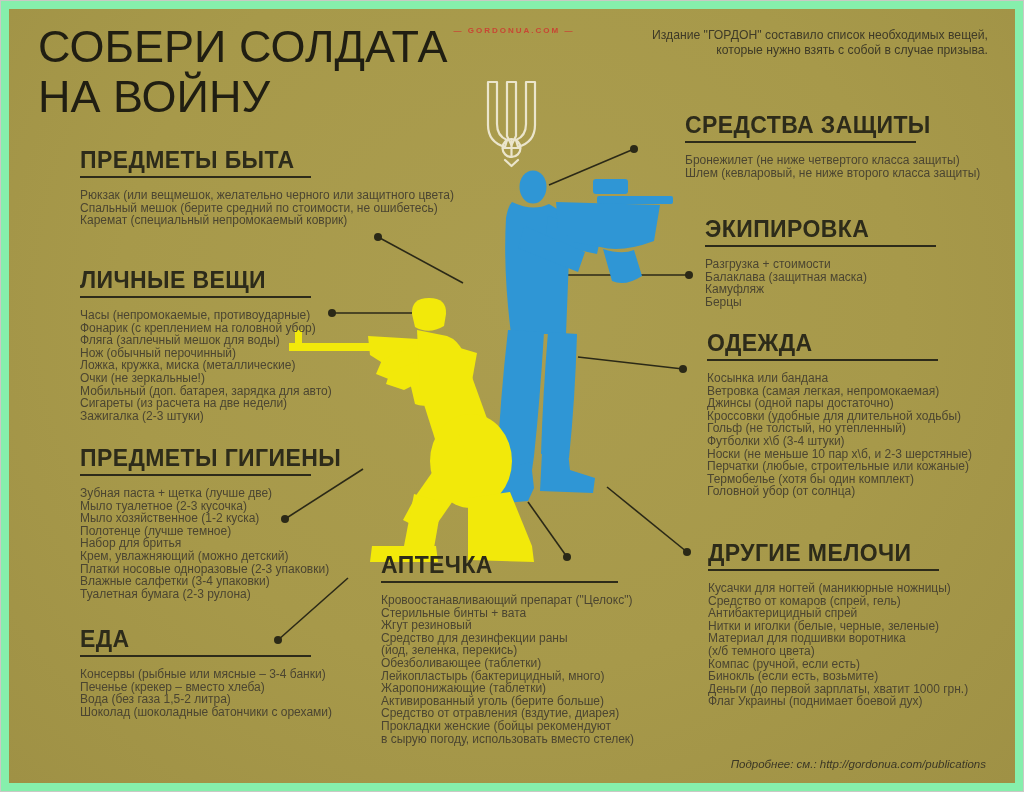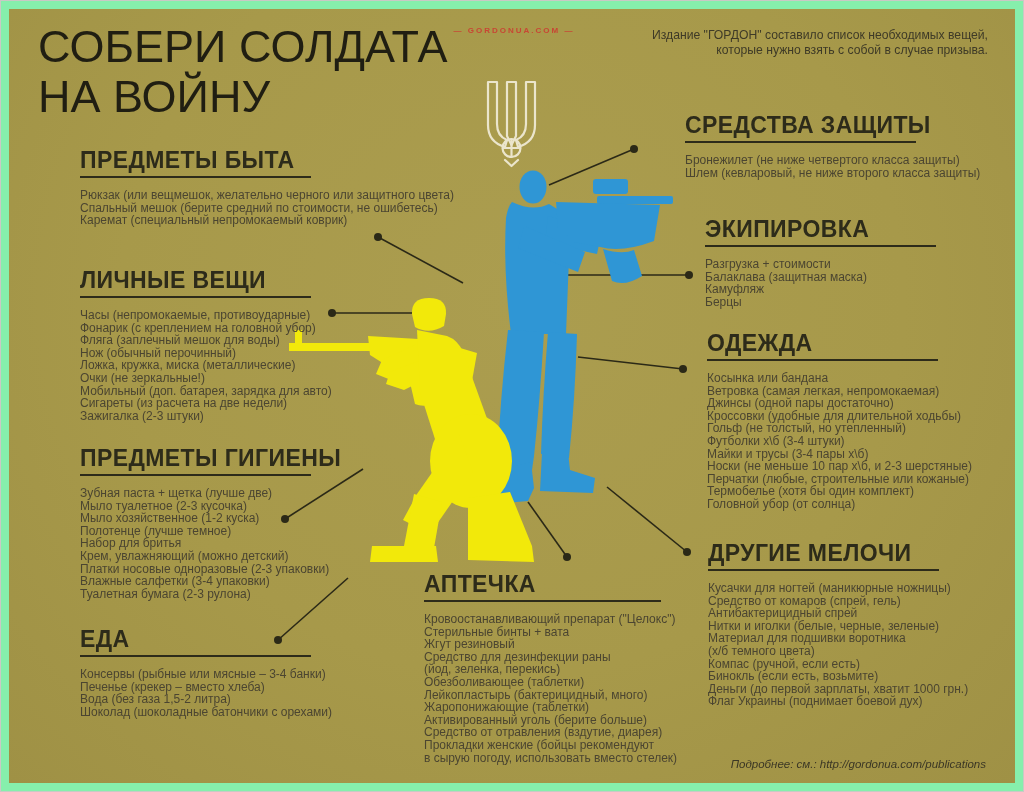--- a/index.html
+++ b/index.html
@@ -25,21 +25,21 @@
   .sec-title{margin:0;font-size:23px;line-height:26px;font-weight:700;color:#2d2b1a;
       letter-spacing:0.4px;white-space:nowrap;}
   .rule{width:231px;border-top:2.5px solid #2d2b1a;margin-top:3px;}
   .items{margin-top:11px;font-size:12px;line-height:12.6px;color:#4b4531;}
   .items div{white-space:nowrap;}
 
   .sec-byta{left:80px;top:147px;}
   .sec-lichnye{left:80px;top:267px;}
   .sec-gigieny{left:80px;top:445px;}
   .sec-eda{left:80px;top:626px;}
-  .sec-aptechka{left:381px;top:571px;margin-left:43px;}
+  .sec-aptechka{left:381px;top:552px;}
   .sec-aptechka .rule{width:237px;}
   .sec-zashchity{left:658px;top:112px;margin-left:27px;}
   .sec-ekipirovka{left:705px;top:216px;}
   .sec-odezhda{left:707px;top:330px;}
   .sec-melochi{left:708px;top:540px;}
 </style>
 </head>
 <body>
 
 <div id="canvas">
@@ -221,21 +221,20 @@
   <section class="sec sec-odezhda">
     <h2 class="sec-title">ОДЕЖДА</h2>
     <div class="rule"></div>
     <div class="items">
         <div>Косынка или бандана</div>
         <div>Ветровка (самая легкая, непромокаемая)</div>
         <div>Джинсы (одной пары достаточно)</div>
         <div>Кроссовки  (удобные для длительной ходьбы)</div>
         <div>Гольф (не толстый, но утепленный)</div>
         <div>Футболки х\б (3-4 штуки)</div>
-        <div>Майки и трусы (3-4 пары х\б)</div>
         <div>Носки (не меньше 10 пар х\б, и 2-3 шерстяные)</div>
         <div>Перчатки (любые, строительные или кожаные)</div>
         <div>Термобелье (хотя бы один комплект)</div>
         <div>Головной убор (от солнца)</div>
       </div>
   </section>
 
   <section class="sec sec-melochi">
     <h2 class="sec-title">ДРУГИЕ МЕЛОЧИ</h2>
     <div class="rule"></div>

